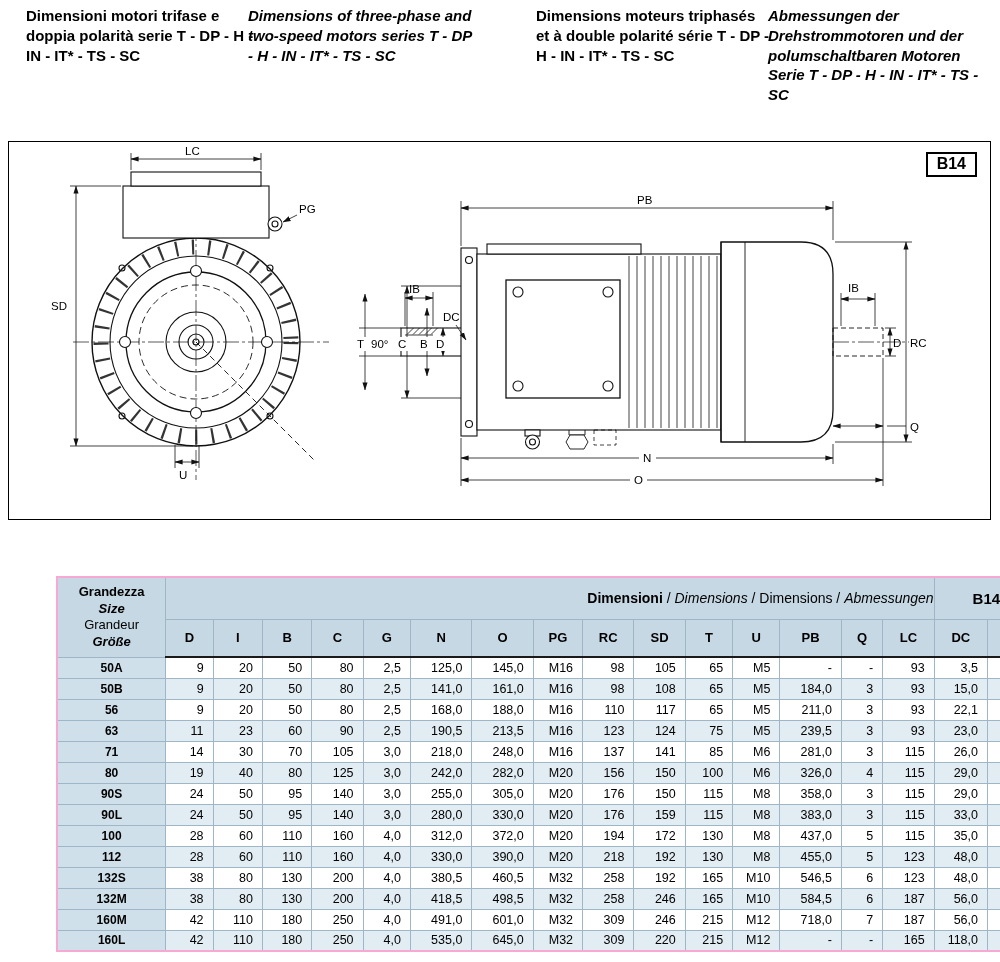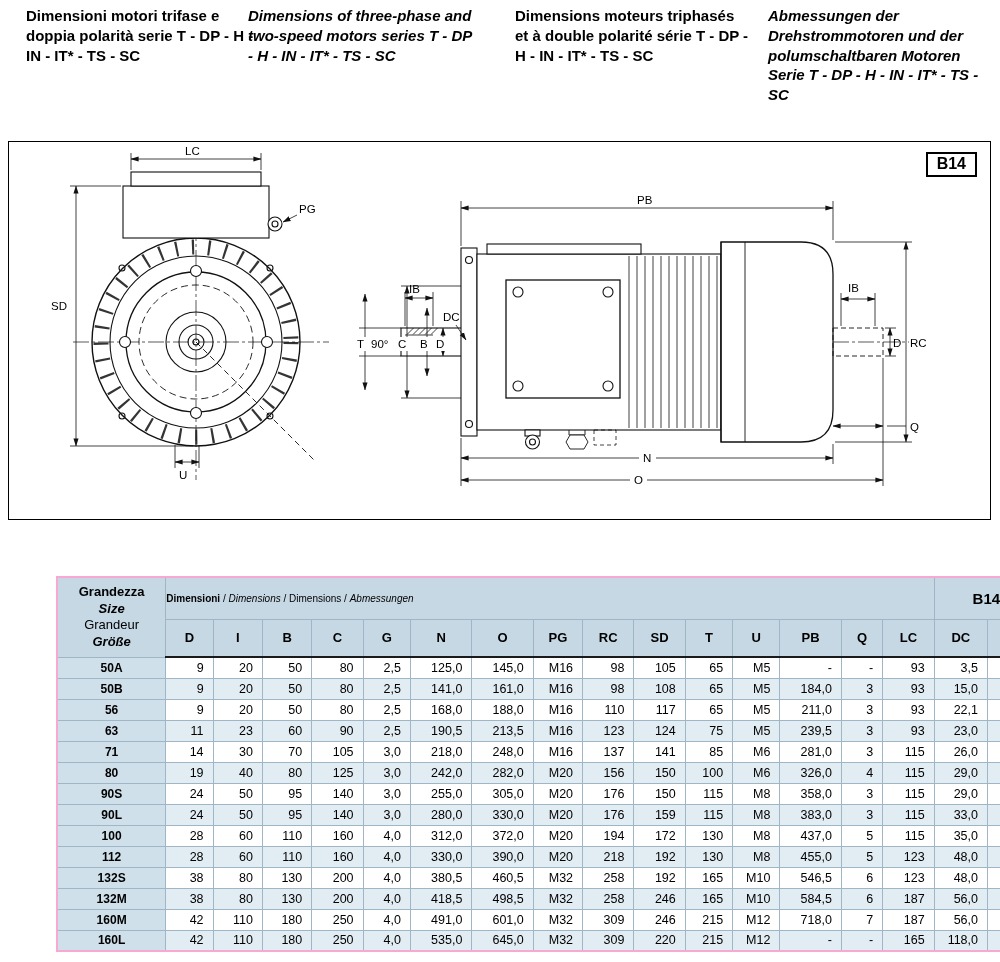--- a/index.html
+++ b/index.html
@@ -5,21 +5,21 @@
   * { margin:0; padding:0; box-sizing:border-box; }
   html,body { width:1000px; height:962px; background:#ffffff; color:#000;
               font-family:"Liberation Sans", sans-serif; }
   body { position:relative; overflow:hidden; }
 
   
   .intro-col { position:absolute; top:6px; font-size:15px; font-weight:bold; line-height:1.32; }
   .intro-col.it-style { font-style:italic; }
   #intro-it { left:26px;  width:232px; }
   #intro-en { left:248px; width:232px; }
-  #intro-fr { left:515px; width:234px; }
+  #intro-fr { left:536px; width:234px; }
   #intro-de { left:768px; width:228px; }
 
   
   .drawing-box { position:absolute; top:141px; left:8px; width:983px; height:379px;
                  border:1.5px solid #000; background:#fff; }
   .b14-badge { position:absolute; top:10px; right:13px; border:2px solid #000;
                padding:1px 9px 2px; font-weight:bold; font-size:16px; background:#fff; z-index:5; }
   .wm-cn { position:absolute; top:56px; left:50%; transform:translateX(-50%);
            white-space:nowrap; font-size:45px; font-weight:bold; letter-spacing:11px;
            color:rgba(125,142,132,0.32); pointer-events:none; z-index:4; }
@@ -32,21 +32,21 @@
   .table-wrap { position:absolute; top:576px; left:8px; width:984px; }
   .dim-table { width:100%; border-collapse:collapse; table-layout:fixed;
                border:2px solid #f9a8d4; font-size:12.5px;margin-left:48px; }
   .dim-table th, .dim-table td { border:1px solid #9fb6c6; white-space:nowrap; overflow:hidden; }
   .dim-table thead th { background:#c6d8e4; }
   .corner-cell { text-align:center; font-size:13px; line-height:16.5px; padding:4px 0; }
   .corner-cell .l1 { font-weight:bold; }
   .corner-cell .l2, .corner-cell .l4 { font-style:italic; font-weight:bold; }
   .corner-cell .l3 { font-weight:normal; }
   .row-title th { height:42px; }
-  .title-cell { text-align:left; font-size:10px; font-weight:normal; }
+  .title-cell { text-align:right; font-size:14px; font-weight:normal; }
   .tp-b { font-weight:bold; }
   .tp-i { font-style:italic; }
   .tp-n { font-weight:normal; }
   .badge-cell { text-align:center; font-weight:bold; font-size:15px; }
   .row-cols th { height:38px; text-align:center; font-weight:bold; font-size:13px;
                  border-bottom:2px solid #1a1a1a; }
   .dim-table tbody th { background:#cfe0eb; font-weight:bold; text-align:center;
                         height:21px; font-size:12px; }
   .dim-table tbody td { text-align:right; padding:0 9px 0 0; height:21px; }
   .dim-table tbody tr:nth-child(even) { background:#e2ecf3; }

